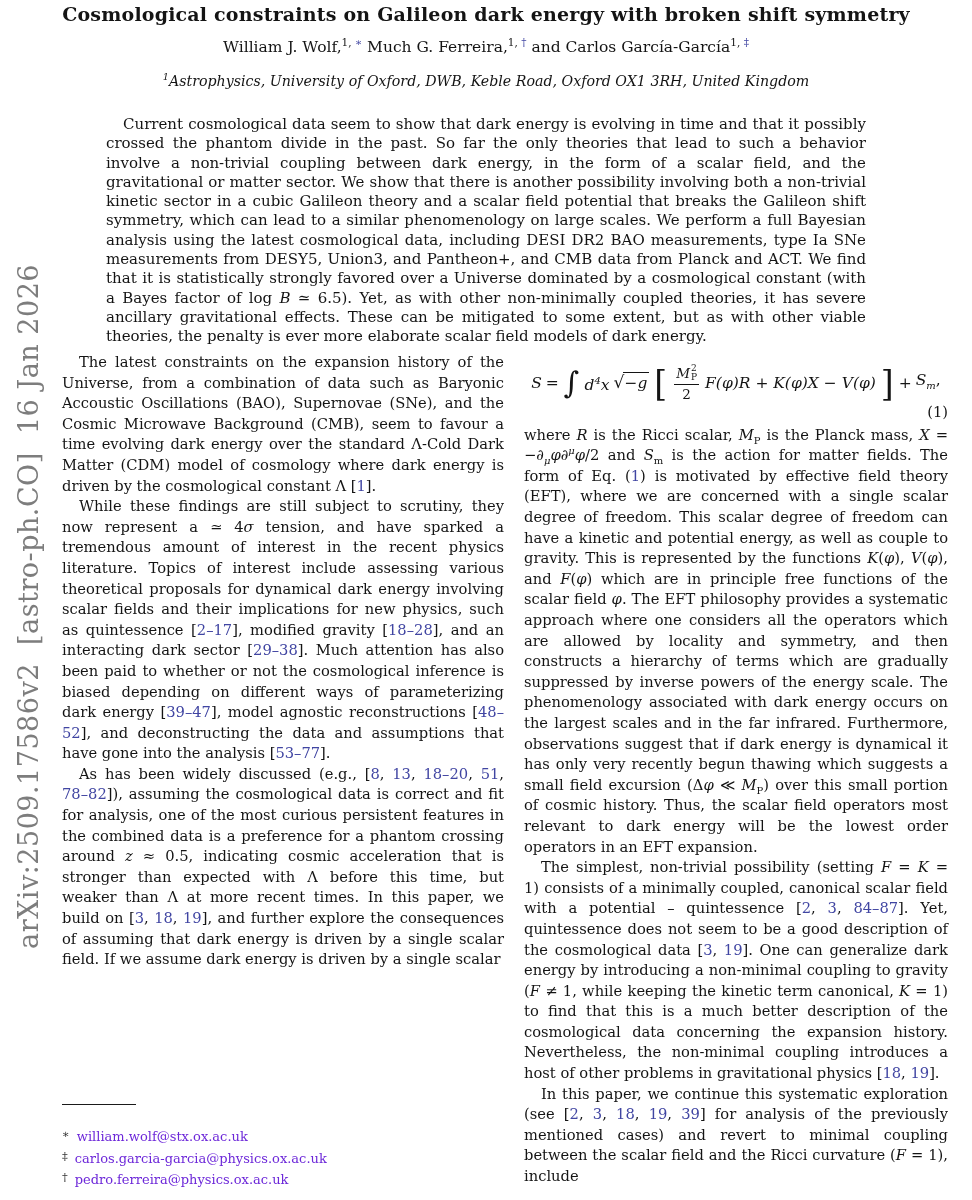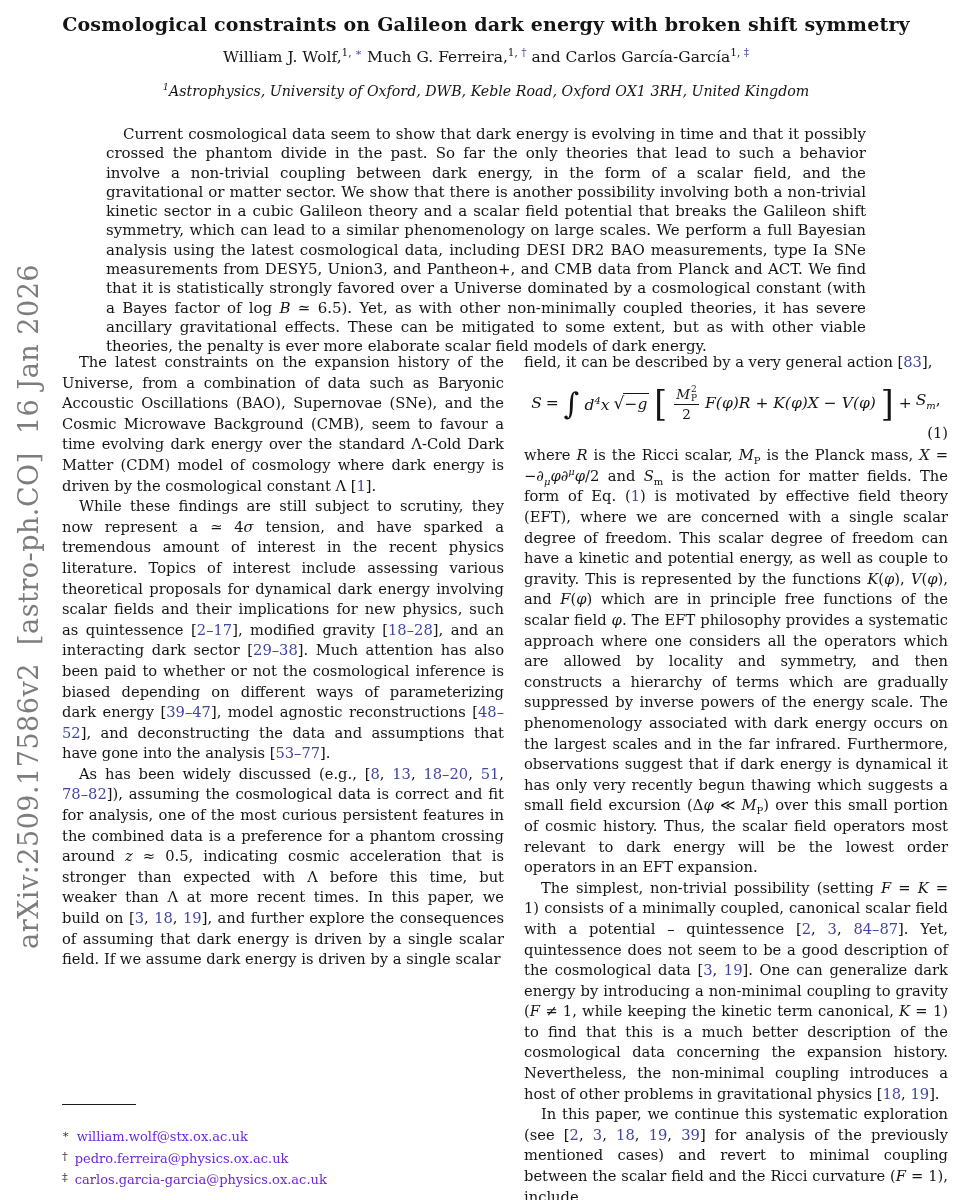--- a/index.html
+++ b/index.html
@@ -6,21 +6,21 @@
   .page{
     position:relative;width:972px;height:1200px;background:#ffffff;overflow:hidden;
     font-family:"DejaVu Serif", serif;color:#141414;
   }
   
   .arxiv-stamp{position:absolute;left:4px;top:228px;height:756px;width:48px;
     display:flex;align-items:center;justify-content:center;}
   .arxiv-stamp span{writing-mode:vertical-rl;transform:rotate(180deg);
     font-size:27px;color:#7d7d7d;white-space:pre;letter-spacing:0.5px;}
   
-  .title{text-align:center;font-weight:bold;font-size:19px;padding-top:13px;letter-spacing:0.2px;}
+  .title{text-align:center;font-weight:bold;font-size:19px;padding-top:3px;letter-spacing:0.2px;}
   .authors{text-align:center;font-size:15.5px;margin-top:13px;}
   .affiliation{text-align:center;font-style:italic;font-size:14.2px;margin-top:17px;}
   .abstract{width:760px;margin:26px auto 0;text-align:justify;
     font-size:15px;line-height:19.3px;text-indent:17px;}
   
   .m{font-style:italic;}
   .cite{color:#4045a2;}
   .sup{vertical-align:super;font-size:0.68em;line-height:0;}
   .supc{vertical-align:super;font-size:0.68em;line-height:0;color:#4045a2;}
   .supm{vertical-align:super;font-size:0.68em;line-height:0;font-style:italic;}
@@ -75,21 +75,20 @@
 
   <div class="abstract"><span>Current cosmological data seem to show that dark energy is evolving in time and that it possibly crossed the phantom divide in the past. So far the only theories that lead to such a behavior involve a non-trivial coupling between dark energy, in the form of a scalar field, and the gravitational or matter sector. We show that there is another possibility involving both a non-trivial kinetic sector in a cubic Galileon theory and a scalar field potential that breaks the Galileon shift symmetry, which can lead to a similar phenomenology on large scales. We perform a full Bayesian analysis using the latest cosmological data, including DESI DR2 BAO measurements, type Ia SNe measurements from DESY5, Union3, and Pantheon+, and CMB data from Planck and ACT. We find that it is statistically strongly favored over a Universe dominated by a cosmological constant (with a Bayes factor of log </span><span class="m">B</span><span> ≃ 6.5). Yet, as with other non-minimally coupled theories, it has severe ancillary gravitational effects. These can be mitigated to some extent, but as with other viable theories, the penalty is ever more elaborate scalar field models of dark energy.</span></div>
 
   <div class="col col-left">
     <p class="body"><span>The latest constraints on the expansion history of the Universe, from a combination of data such as Baryonic Accoustic Oscillations (BAO), Supernovae (SNe), and the Cosmic Microwave Background (CMB), seem to favour a time evolving dark energy over the standard Λ-Cold Dark Matter (CDM) model of cosmology where dark energy is driven by the cosmological constant Λ [</span><span class="cite">1</span><span>].</span></p>
     <p class="body"><span>While these findings are still subject to scrutiny, they now represent a ≃ 4</span><span class="m">σ</span><span> tension, and have sparked a tremendous amount of interest in the recent physics literature. Topics of interest include assessing various theoretical proposals for dynamical dark energy involving scalar fields and their implications for new physics, such as quintessence [</span><span class="cite">2–17</span><span>], modified gravity [</span><span class="cite">18–28</span><span>], and an interacting dark sector [</span><span class="cite">29–38</span><span>]. Much attention has also been paid to whether or not the cosmological inference is biased depending on different ways of parameterizing dark energy [</span><span class="cite">39–47</span><span>], model agnostic reconstructions [</span><span class="cite">48–52</span><span>], and deconstructing the data and assumptions that have gone into the analysis [</span><span class="cite">53–77</span><span>].</span></p>
     <p class="body"><span>As has been widely discussed (e.g., [</span><span class="cite">8</span><span>, </span><span class="cite">13</span><span>, </span><span class="cite">18–20</span><span>, </span><span class="cite">51</span><span>, </span><span class="cite">78–82</span><span>]), assuming the cosmological data is correct and fit for analysis, one of the most curious persistent features in the combined data is a preference for a phantom crossing around </span><span class="m">z</span><span> ≈ 0.5, indicating cosmic acceleration that is stronger than expected with Λ before this time, but weaker than Λ at more recent times. In this paper, we build on [</span><span class="cite">3</span><span>, </span><span class="cite">18</span><span>, </span><span class="cite">19</span><span>], and further explore the consequences of assuming that dark energy is driven by a single scalar field. If we assume dark energy is driven by a single scalar</span></p>
   </div>
 
   <div class="col col-right">
-    <p class="body noindent"><span>field, it can be described by a very general action [</span><span class="cite">83</span><span>],</span></p>
 
     <div class="equation">
       <div class="eq-row">
         <span class="eq-var">S</span>
         <span class="eq-rel">=</span>
         <span class="eq-int">∫</span>
         <span class="eq-var"><span>d</span><sup class="eq-sup">4</sup><span>x</span></span>
         <span class="eq-sqrt-wrap">
             <span class="eq-sqrt">√</span>
             <span class="eq-sqrt-arg">−g</span>
@@ -117,20 +116,20 @@
     <p class="body"><span>The simplest, non-trivial possibility (setting </span><span class="m">F</span><span> = </span><span class="m">K</span><span> = 1) consists of a minimally coupled, canonical scalar field with a potential – quintessence [</span><span class="cite">2</span><span>, </span><span class="cite">3</span><span>, </span><span class="cite">84–87</span><span>].  Yet, quintessence does not seem to be a good description of the cosmological data [</span><span class="cite">3</span><span>, </span><span class="cite">19</span><span>]. One can generalize dark energy by introducing a non-minimal coupling to gravity (</span><span class="m">F</span><span> ≠ 1, while keeping the kinetic term canonical, </span><span class="m">K</span><span> = 1) to find that this is a much better description of the cosmological data concerning the expansion history. Nevertheless, the non-minimal coupling introduces a host of other problems in gravitational physics [</span><span class="cite">18</span><span>, </span><span class="cite">19</span><span>].</span></p>
     <p class="body"><span>In this paper, we continue this systematic exploration (see [</span><span class="cite">2</span><span>, </span><span class="cite">3</span><span>, </span><span class="cite">18</span><span>, </span><span class="cite">19</span><span>, </span><span class="cite">39</span><span>] for analysis of the previously mentioned cases) and revert to minimal coupling between the scalar field and the Ricci curvature (</span><span class="m">F</span><span> = 1), include</span></p>
   </div>
 
   <div class="footnotes">
     <div class="fnrule"></div>
     <div class="fn">
       <span class="marker">∗</span><span class="email">william.wolf@stx.ox.ac.uk</span>
     </div>
     <div class="fn">
-      <span class="marker">†</span><span class="email">pedro.ferreira@physics.ox.ac.uk</span>
+      <span class="marker">‡</span><span class="email">carlos.garcia-garcia@physics.ox.ac.uk</span>
     </div>
     <div class="fn">
-      <span class="marker">‡</span><span class="email">carlos.garcia-garcia@physics.ox.ac.uk</span>
+      <span class="marker">†</span><span class="email">pedro.ferreira@physics.ox.ac.uk</span>
     </div>
   </div>
 
 </div>
 
 </body></html>

